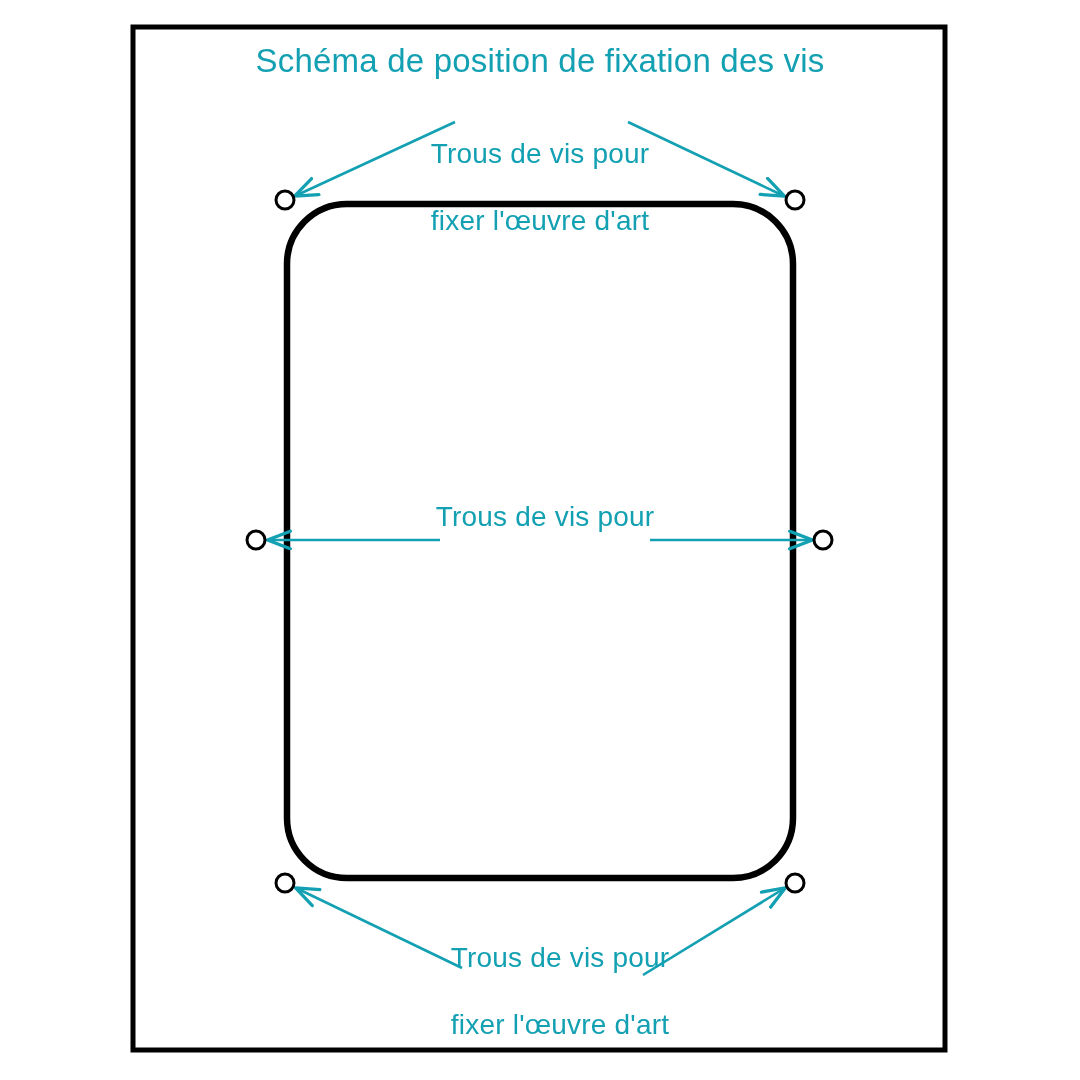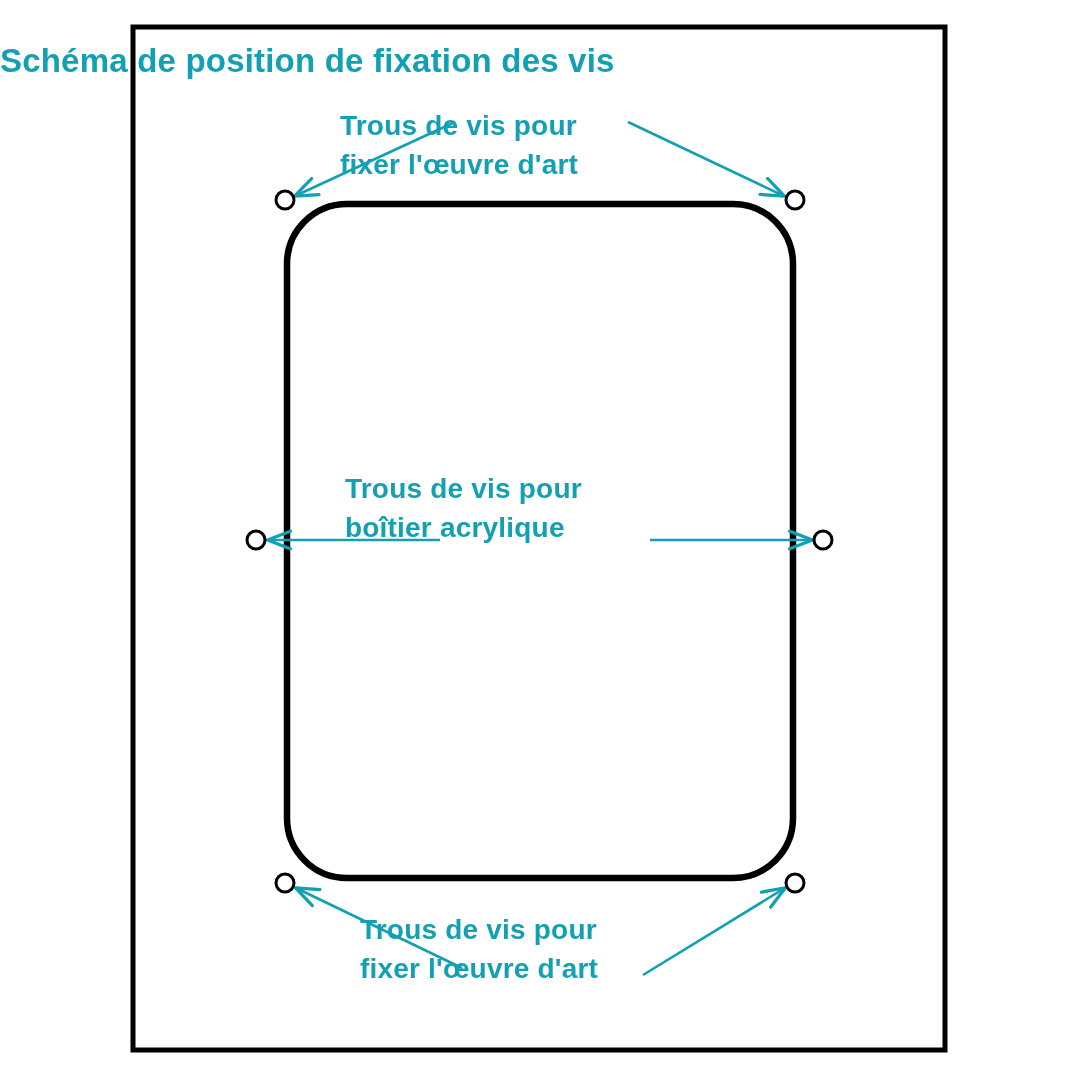--- a/index.html
+++ b/index.html
@@ -22,22 +22,22 @@
   }
   #diagram-svg {
     position: absolute;
     left: 0;
     top: 0;
     width: 1080px;
     height: 1080px;
   }
   .label-block {
     position: absolute;
-    text-align: left;
-    font-weight: bold;
+    text-align: center;
+    font-weight: normal;
     line-height: 1.38;
     letter-spacing: 0.2px;
     white-space: nowrap;
     pointer-events: none;
   }
   #page-title {
     left: 0;
     top: 38px;
     width: 1080px;
     font-size: 33px;
@@ -53,21 +53,21 @@
     top: 470px;
     width: 400px;
     font-size: 28px;
   }
   #label-bottom {
     left: 360px;
     top: 911px;
     width: 400px;
     font-size: 28px;
   }
-  .label-line { display: block; }
+  .label-line { display: block; margin-top: 28px; }
 </style>
 </head>
 <body>
 
 <div id="stage" style="background: rgb(255, 255, 255);">
 
   <svg id="diagram-svg" viewBox="0 0 1080 1080">
     <defs>
       <marker id="arrowhead" markerWidth="11" markerHeight="11" refX="9.2" refY="4" orient="auto" markerUnits="strokeWidth">
         <path d="M 0.6 0.6 L 9.4 4 L 0.6 7.4" fill="none" stroke="#12A0B2" stroke-width="1.25" stroke-linecap="round" stroke-linejoin="round"></path>
@@ -107,21 +107,20 @@
 
   <div class="label-block" id="page-title" style="color: rgb(18, 160, 178);">Schéma de position de fixation des vis</div>
 
   <div class="label-block" id="label-top" style="color: rgb(18, 160, 178);">
     <span class="label-line">Trous de vis pour</span>
     <span class="label-line">fixer l'œuvre d'art</span>
   </div>
 
   <div class="label-block" id="label-center" style="color: rgb(18, 160, 178);">
     <span class="label-line">Trous de vis pour</span>
-    <span class="label-line">boîtier acrylique</span>
   </div>
 
   <div class="label-block" id="label-bottom" style="color: rgb(18, 160, 178);">
     <span class="label-line">Trous de vis pour</span>
     <span class="label-line">fixer l'œuvre d'art</span>
   </div>
 
 </div>
 
 </body></html>

